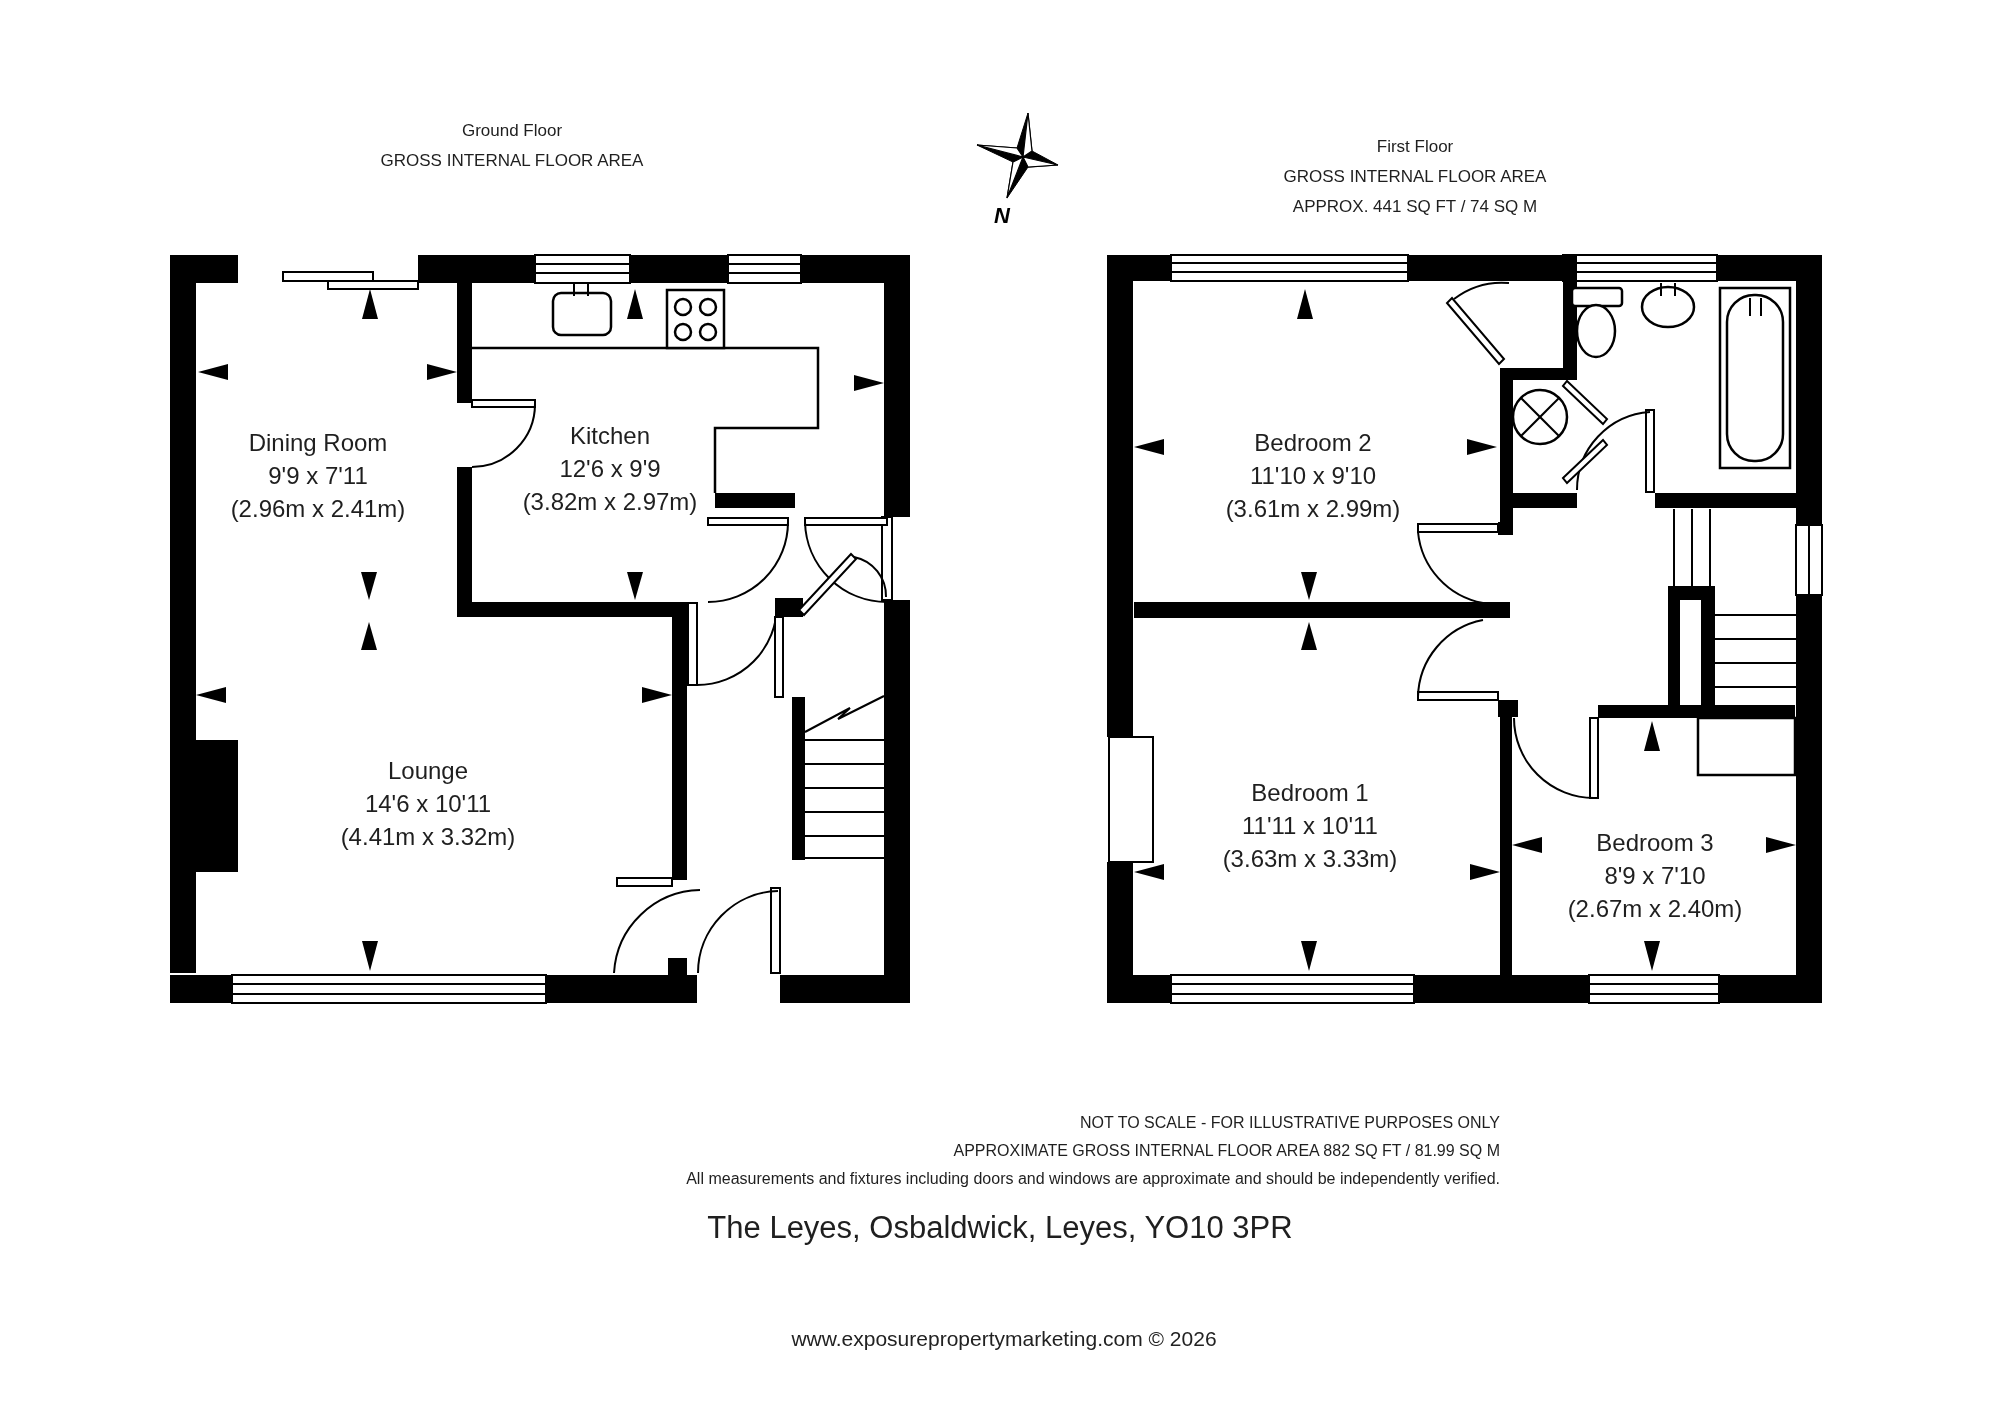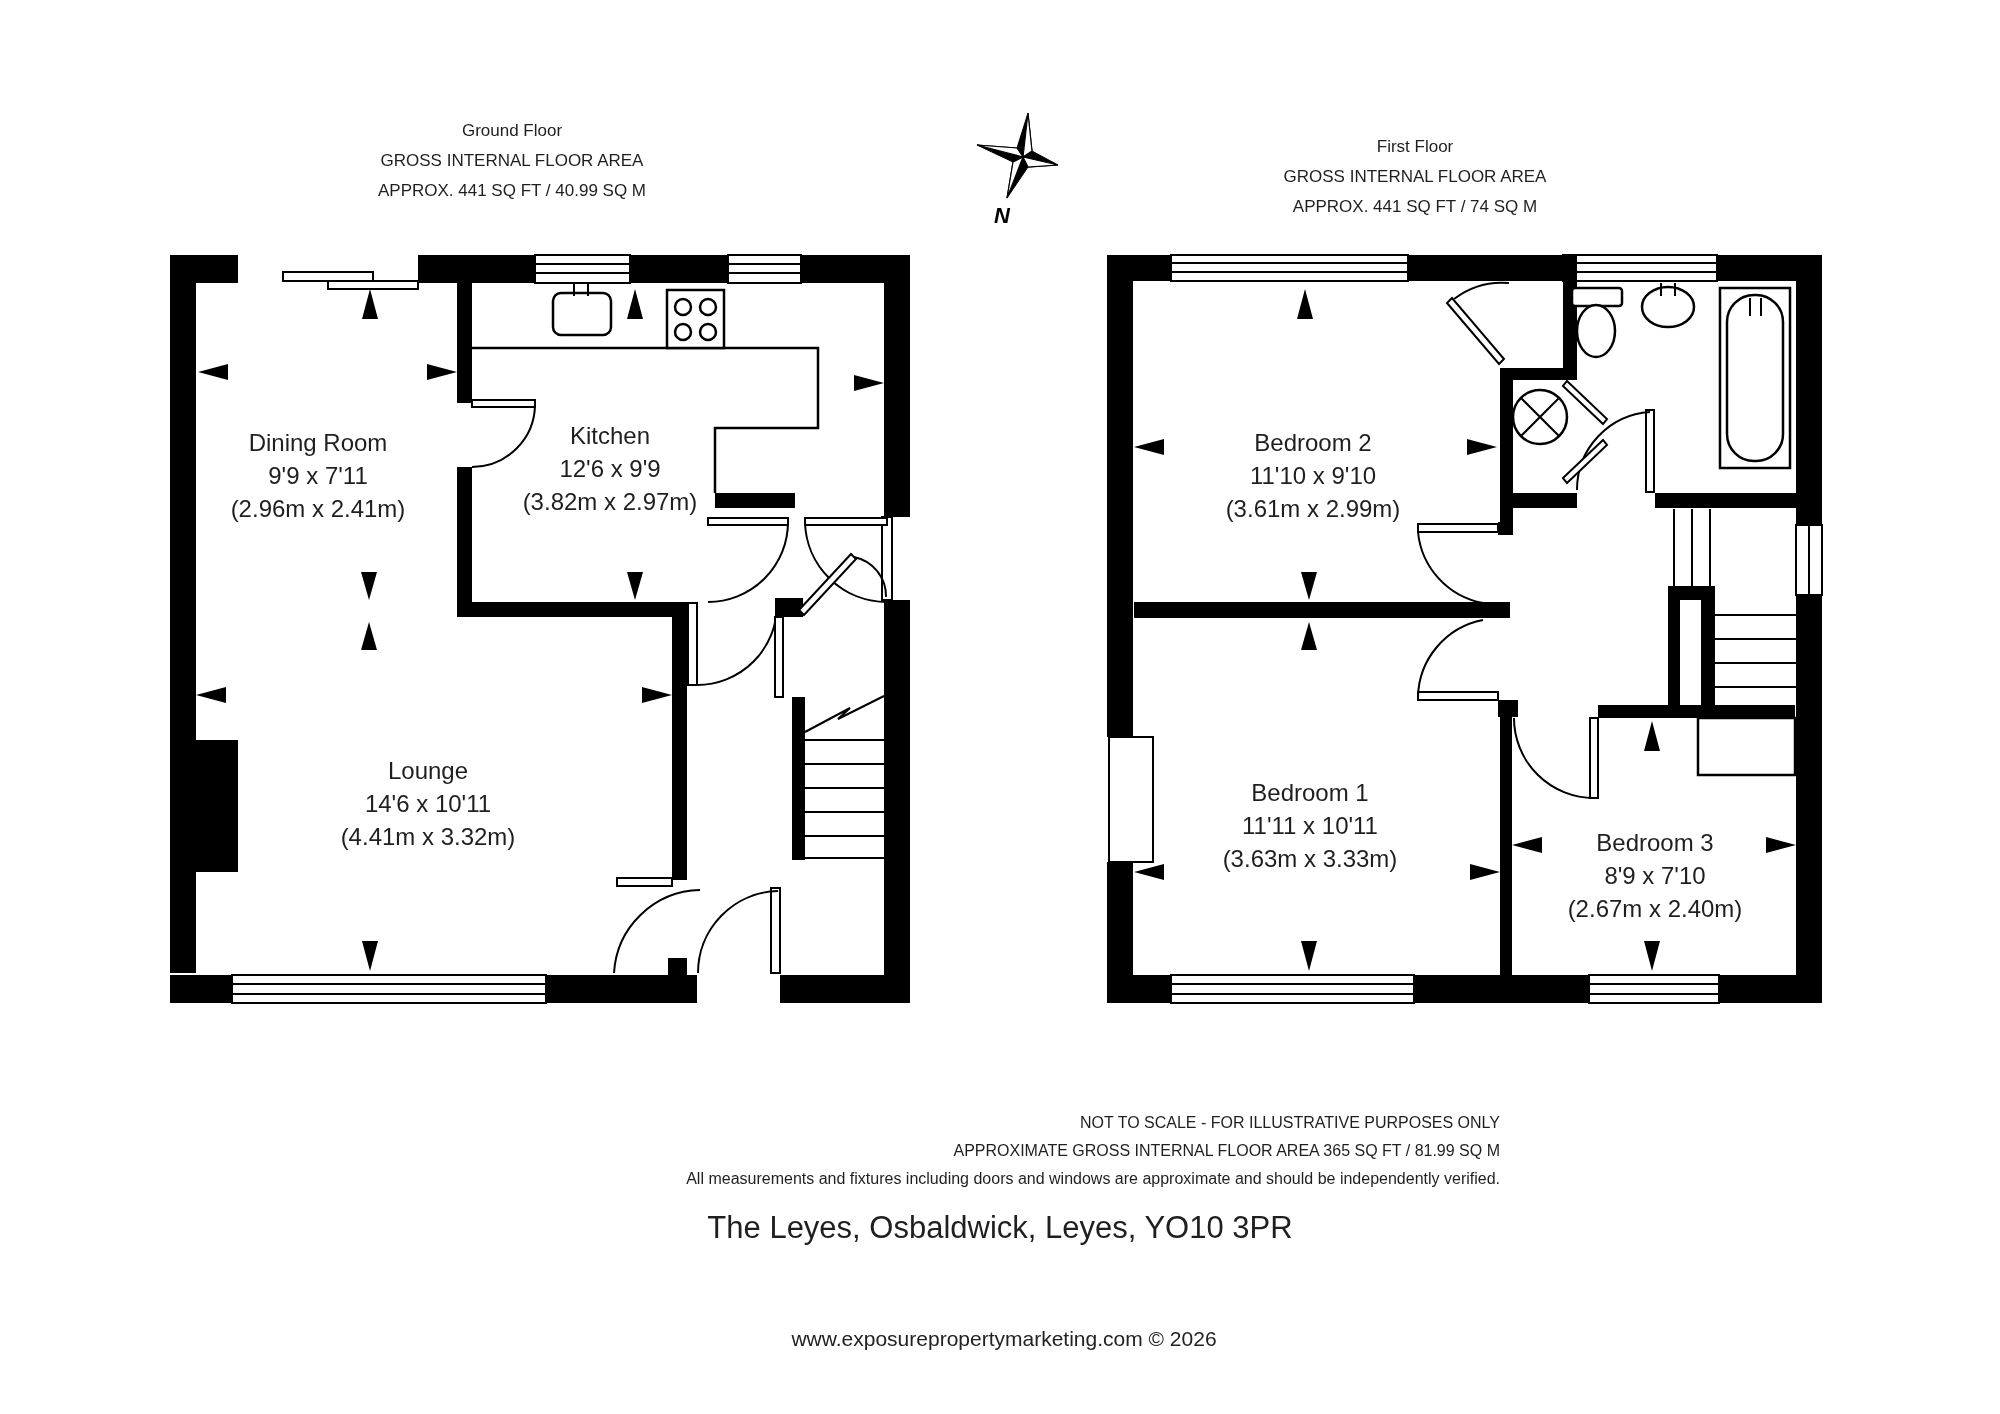--- a/index.html
+++ b/index.html
@@ -17,21 +17,20 @@
   .fix{fill:#fff;stroke:#000;stroke-width:2.5px;}
   .arrow{fill:#000;}
   .rmname,.rmdim{fill:#1f1f1f;font-size:24px;text-anchor:middle;font-family:"Liberation Sans",sans-serif;}
 </style>
 </head>
 <body>
 
 <div class="hdr" style="left:252px;top:116px;">
   <div class="t">Ground Floor</div>
   <div>GROSS INTERNAL FLOOR AREA</div>
-  <div>APPROX. 441 SQ FT / 40.99 SQ M</div>
 </div>
 
 <div class="hdr" style="left:1155px;top:116px;margin-top:16px;">
   <div class="t">First Floor</div>
   <div>GROSS INTERNAL FLOOR AREA</div>
   <div>APPROX. 441 SQ FT / 74 SQ M</div>
 </div>
 
 <svg style="left:950px;top:85px;" width="150" height="150" viewBox="0 0 150 150">
   <path d="M78,28 L82,66 L108,80 L78,82 L57,113 L63,77 L27,60 L67,63 Z" fill="#000" stroke="#000" stroke-width="1"></path>
@@ -314,19 +313,19 @@
     <text class="rmdim" x="1310" y="828" dominant-baseline="middle">11'11 x 10'11</text>
     <text class="rmdim" x="1310" y="861" dominant-baseline="middle">(3.63m x 3.33m)</text>
     <text class="rmname" x="1655" y="845" dominant-baseline="middle">Bedroom 3</text>
     <text class="rmdim" x="1655" y="878" dominant-baseline="middle">8'9 x 7'10</text>
     <text class="rmdim" x="1655" y="911" dominant-baseline="middle">(2.67m x 2.40m)</text>
   </g>
 </svg>
 
 <div class="disclaimer">
   <div>NOT TO SCALE - FOR ILLUSTRATIVE PURPOSES ONLY</div>
-  <div>APPROXIMATE GROSS INTERNAL FLOOR AREA 365 SQ FT / 81.99 SQ M</div>
+  <div>APPROXIMATE GROSS INTERNAL FLOOR AREA 882 SQ FT / 81.99 SQ M</div>
   <div>All measurements and fixtures including doors and windows are approximate and should be independently verified.</div>
 </div>
 
 <div class="address">The Leyes, Osbaldwick, Leyes, YO10 3PR</div>
 
 <div class="footer">www.exposurepropertymarketing.com © 2026</div>
 
 </body></html>

